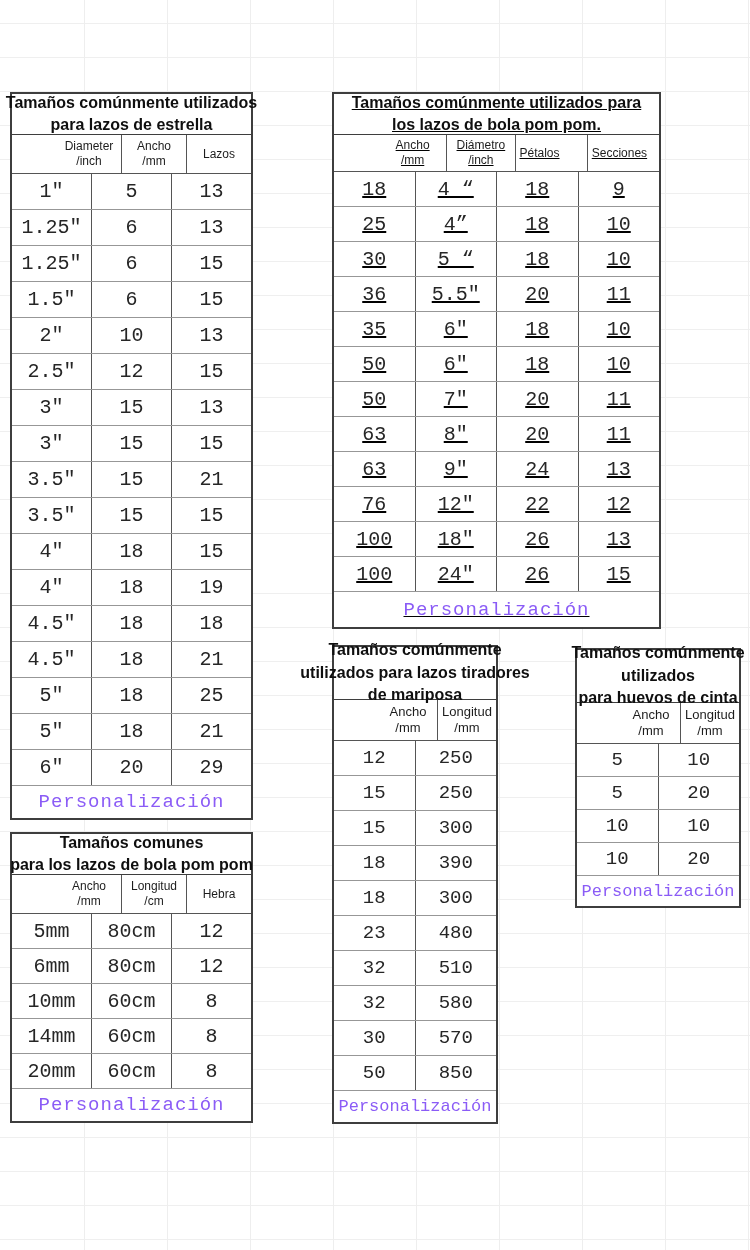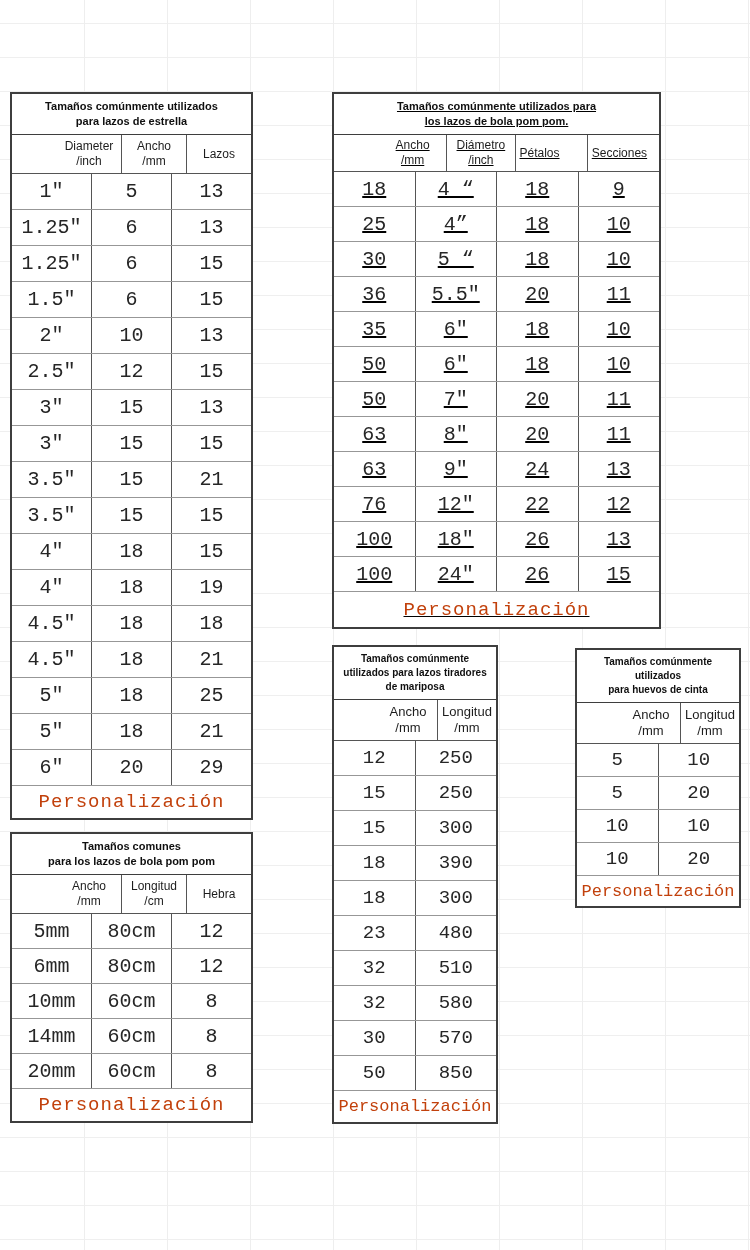--- a/index.html
+++ b/index.html
@@ -22,24 +22,24 @@
   .t1{left:10px;top:92px;width:243px;--th:40px;--hh:38px;--rh:35px;--fh:32px;}
   .t2{left:332px;top:92px;width:329px;text-decoration:underline;--th:40px;--hh:36px;--rh:34px;--fh:35px;}
   .t3{left:10px;top:832px;width:243px;--th:40px;--hh:38px;--rh:34px;--fh:32px;}
   .t4{left:332px;top:645px;width:166px;--th:52px;--hh:40px;--rh:34px;--fh:31px;}
   .t5{left:575px;top:648px;width:166px;--th:52px;--hh:40px;--rh:32px;--fh:30px;}
 
   .title{
     height:var(--th);flex:none;display:flex;flex-direction:column;
     justify-content:center;align-items:center;
     border-bottom:1px solid #3e3e3e;
-    font-weight:bold;font-size:11px;line-height:1.35;color:#0f0f0f;
+    font-weight:bold;font-size:16px;line-height:1.35;color:#0f0f0f;
     white-space:nowrap;
   }
-  .t4 .title,.t5 .title{font-size:10px;line-height:1.4;}
+  .t4 .title,.t5 .title{font-size:16px;line-height:1.4;}
 
   .hrow{display:flex;height:var(--hh);flex:none;border-bottom:1px solid #555555;padding-left:45px;}
   .colh{
     flex:1;display:flex;flex-direction:column;justify-content:center;align-items:center;
     font-size:12px;line-height:1.25;color:#1d1d1d;overflow:hidden;
   }
   .t4 .colh,.t5 .colh{font-size:13px;}
   .colh.left{align-items:flex-start;padding-left:4px;}
   .colh + .colh{border-left:1px solid #555555;}
 
@@ -48,21 +48,21 @@
     flex:1;display:flex;align-items:center;justify-content:center;
     font-family:"Liberation Mono","DejaVu Sans Mono",monospace;
     font-size:20px;color:#262626;overflow:hidden;
   }
   .t4 .cell,.t5 .cell{font-size:19px;}
   .cell + .cell{border-left:1px solid #555555;}
 
   .foot{
     height:var(--fh);flex:none;display:flex;align-items:center;justify-content:center;
     font-family:"Liberation Mono","DejaVu Sans Mono",monospace;
-    font-size:19px;letter-spacing:1px;color:#c2410c;white-space:nowrap;
+    font-size:19px;letter-spacing:1px;color:#8b5cf6;white-space:nowrap;
   }
   .t4 .foot,.t5 .foot{font-size:17px;letter-spacing:0;}
 </style>
 </head>
 <body>
 
 <div class="sheet"></div>
 
 <section class="tbl t1">
     <div class="title">

